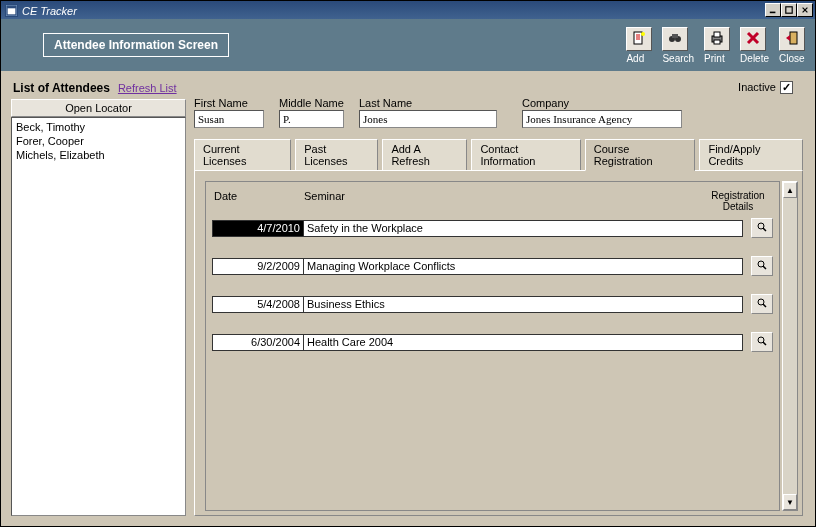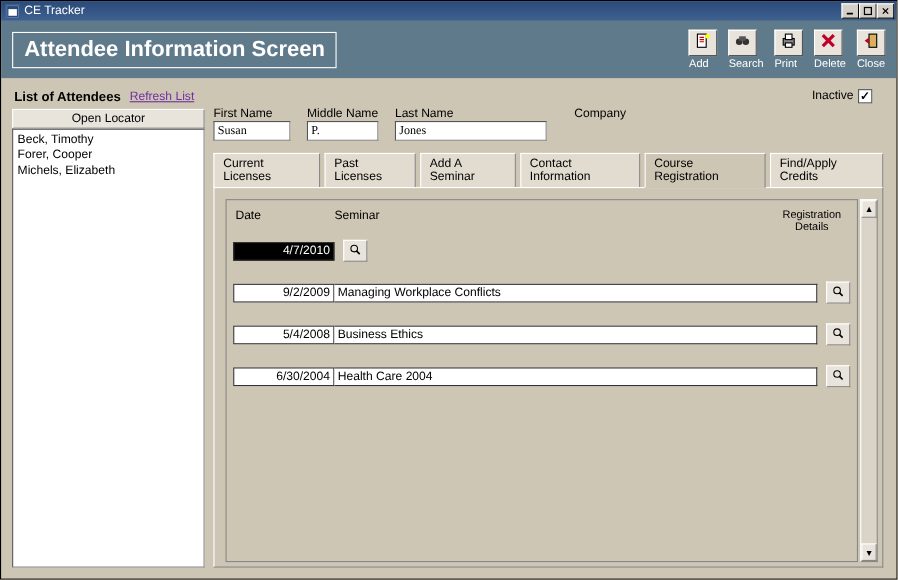--- a/index.html
+++ b/index.html
@@ -23,21 +23,21 @@
   .titlebar {
     height: 18px;
     background: linear-gradient(#2a4a7a, #40628f);
     display:flex;
     align-items:center;
     justify-content:space-between;
     padding: 0 2px;
     color:#fff;
     font-size:11px;
   }
-  .titlebar-left { display:flex; align-items:flex-start; gap:4px; padding-left:2px;}
+  .titlebar-left { display:flex; align-items:flex-end; gap:4px; padding-left:2px;font-style:italic;}
   .titlebar-icon {
     width:13px; height:13px;
     background:#7a9ac0;
     border:1px solid #2a4a7a;
     display:flex; align-items:center; justify-content:center;
     font-size:9px;
   }
   .titlebar-buttons { display:flex; gap:0;}
   .tb-btn {
     width:16px; height:14px;
@@ -56,22 +56,23 @@
     background: #5f7b8b;
     display:flex;
     align-items:center;
     justify-content:space-between;
     padding: 0 10px;
   }
   .header-title-box {
     border: 1px solid #fff;
     padding: 4px 10px;
     color:#fff;
-    font-size: 20px;
+    font-size: 12px;
     font-weight: bold;
+    margin-left: 32px;
   }
   .toolbar {
     display:flex;
     gap:10px;
   }
   .tool {
     display:flex;
     flex-direction:column;
     gap:2px;
     cursor:pointer;
@@ -394,42 +395,44 @@
         <div class="field f-middle">
           <label>Middle Name</label>
           <input type="text" value="P." style="">
         </div>
         <div class="field f-last">
           <label>Last Name</label>
           <input type="text" value="Jones" style="">
         </div>
         <div class="field f-comp" style="margin-left:10px;">
           <label>Company</label>
+          <input type="text" value="Jones Insurance Agency" style="">
         </div>
       </div>
 
       <div class="tabs">
         <div class="tab">Current Licenses</div>
         <div class="tab">Past Licenses</div>
-        <div class="tab">Add A Seminar</div>
+        <div class="tab">Add A Refresh</div>
         <div class="tab">Contact Information</div>
         <div class="tab active">Course Registration</div>
         <div class="tab">Find/Apply Credits</div>
       </div>
 
       <div class="tab-panel">
         <div class="grid-area">
           <div class="grid-header">
             <div class="gh-date">Date</div>
             <div class="gh-seminar">Seminar</div>
             <div class="gh-details">Registration<br>Details</div>
           </div>
 
           <div class="grid-row">
             <div class="cell-date sel">4/7/2010</div>
+            <div class="cell-seminar">Safety in the Workplace</div>
             <div class="cell-btn">
                 <span><svg viewBox="0 0 12 12">
                     <circle cx="5" cy="5" r="3" fill="none" stroke="#000"></circle>
                     <line x1="7" y1="7" x2="10" y2="10" stroke="#000" stroke-width="1.5"></line>
                   </svg></span>
               </div>
           </div>
           <div class="grid-row">
             <div class="cell-date">9/2/2009</div>
             <div class="cell-seminar">Managing Workplace Conflicts</div>

